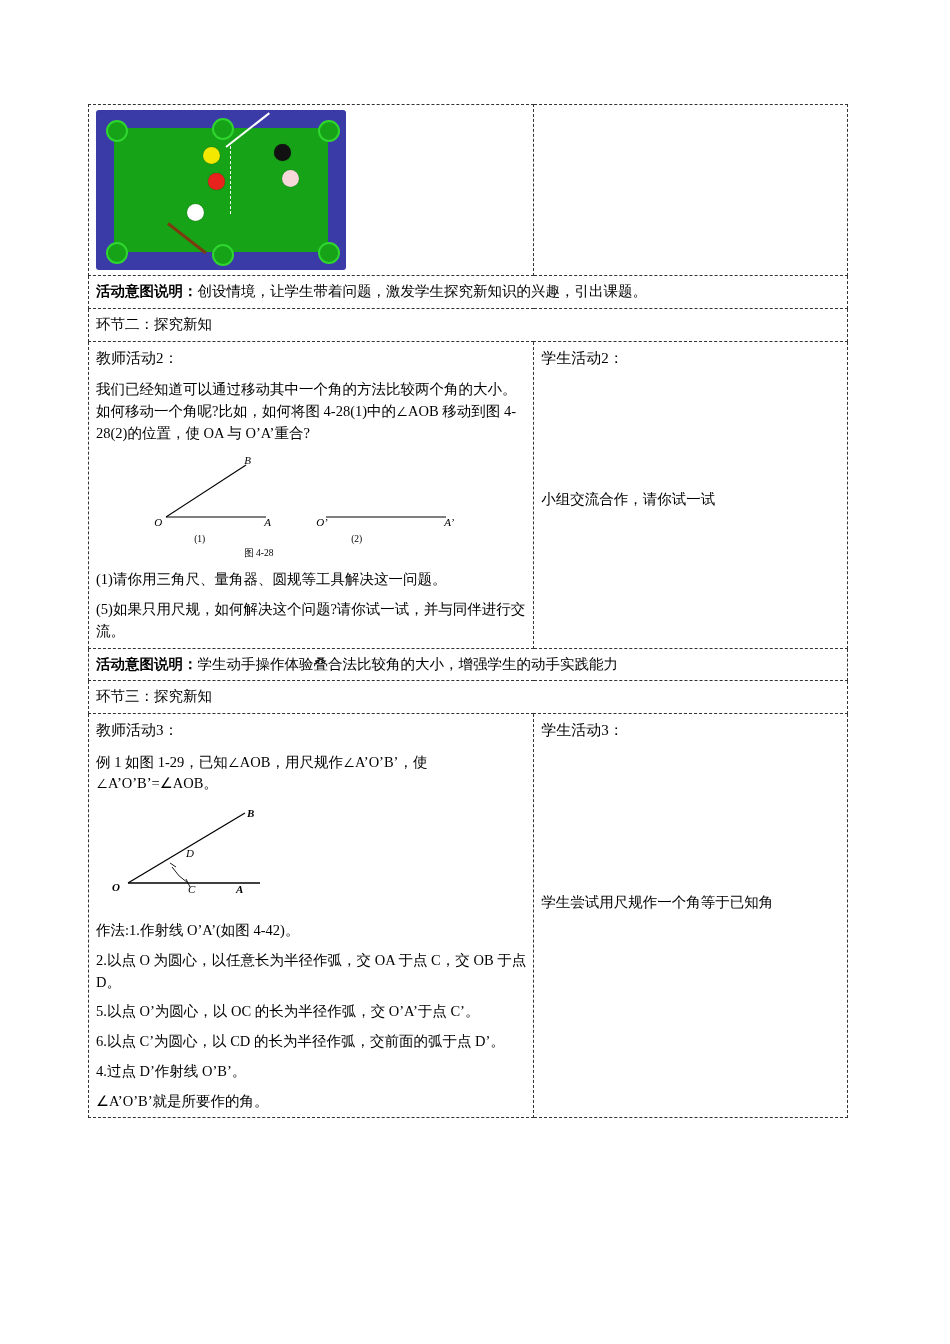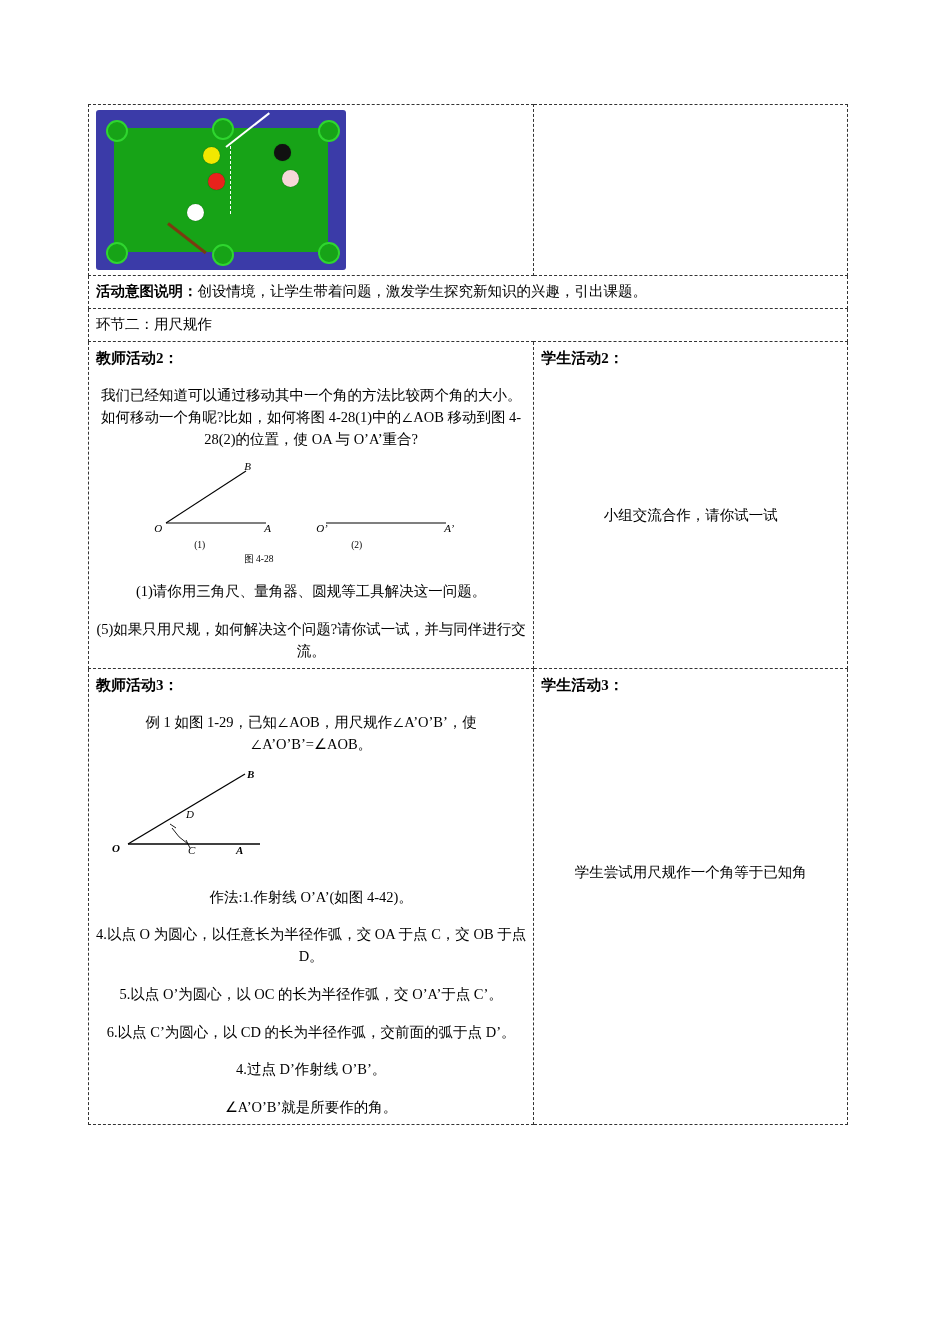--- a/index.html
+++ b/index.html
@@ -44,27 +44,26 @@
 
   .cell-tall { height: 160px; }
 
   .section-head {
     font-size: 14.5px;
     padding-top: 7px;
     padding-bottom: 7px;
   }
 
   .para {
-    margin: 16px 0 8px 0;
-    text-align: center;
+    margin: 0 0 8px 0;
   }
   .para:last-child { margin-bottom: 0; }
 
   .act-title {
-    font-weight: bold;
+    font-weight: normal;
     font-size: 15px;
     margin: 0 0 10px 0;
   }
 
   .fig-wrap {
     margin: 10px 0 10px 0;
     text-align: center;
   }
 
   
@@ -176,21 +175,21 @@
         <td>&nbsp;</td>
       </tr>
 
       <tr>
         <td colspan="2">
           <span class="intent-label sans">活动意图说明：</span><span class="sans">创设情境，让学生带着问题，激发学生探究新知识的兴趣，引出课题。</span>
         </td>
       </tr>
 
       <tr>
-        <td colspan="2" class="section-head">环节二：用尺规作</td>
+        <td colspan="2" class="section-head">环节二：探究新知</td>
       </tr>
 
       <tr>
         <td>
           <p class="act-title">教师活动2：</p>
           <p class="para">我们已经知道可以通过移动其中一个角的方法比较两个角的大小。如何移动一个角呢?比如，如何将图 4-28(1)中的∠AOB 移动到图 4-28(2)的位置，使 OA 与 O’A’重合?</p>
 
           <div class="fig-wrap">
             <div class="fig428">
               <svg width="330" height="78" viewBox="0 0 330 78">
@@ -214,21 +213,29 @@
           <p class="para">(1)请你用三角尺、量角器、圆规等工具解决这一问题。</p>
           <p class="para">(5)如果只用尺规，如何解决这个问题?请你试一试，并与同伴进行交流。</p>
         </td>
         <td>
           <p class="act-title">学生活动2：</p>
           <div style="height:110px;"></div>
           <p class="para sans">小组交流合作，请你试一试</p>
         </td>
       </tr>
 
-
+      <tr>
+        <td colspan="2">
+          <span class="intent-label sans">活动意图说明：</span><span class="sans">学生动手操作体验叠合法比较角的大小，增强学生的动手实践能力</span>
+        </td>
+      </tr>
+
+      <tr>
+        <td colspan="2" class="section-head">环节三：探究新知</td>
+      </tr>
 
       <tr>
         <td>
           <p class="act-title">教师活动3：</p>
           <p class="para">例 1  如图 1-29，已知∠AOB，用尺规作∠A’O’B’，使∠A’O’B’=∠AOB。</p>
 
           <div class="fig-wrap" style="text-align:left;">
             <div class="fig429">
               <svg width="240" height="92" viewBox="0 0 240 92">
                 <line x1="18" y1="78" x2="135" y2="8" stroke="#000" stroke-width="1.3"></line>
@@ -239,21 +246,21 @@
               </svg>
               <span class="lbl" style="left:137px; top:0px; font-weight:bold;">B</span>
               <span class="lbl" style="left:76px; top:40px;">D</span>
               <span class="lbl" style="left:2px; top:74px; font-weight:bold;">O</span>
               <span class="lbl" style="left:78px; top:76px;">C</span>
               <span class="lbl" style="left:126px; top:76px; font-weight:bold;">A</span>
             </div>
           </div>
 
           <p class="para">作法:1.作射线 O’A’(如图 4-42)。</p>
-          <p class="para">4.以点 O 为圆心，以任意长为半径作弧，交 OA 于点 C，交 OB 于点 D。</p>
+          <p class="para">2.以点 O 为圆心，以任意长为半径作弧，交 OA 于点 C，交 OB 于点 D。</p>
           <p class="para">5.以点 O’为圆心，以 OC 的长为半径作弧，交 O’A’于点 C’。</p>
           <p class="para">6.以点 C’为圆心，以 CD 的长为半径作弧，交前面的弧于点 D’。</p>
           <p class="para">4.过点 D’作射线 O’B’。</p>
           <p class="para">∠A’O’B’就是所要作的角。</p>
         </td>
         <td>
           <p class="act-title">学生活动3：</p>
           <div style="height:140px;"></div>
           <p class="para sans">学生尝试用尺规作一个角等于已知角</p>
         </td>

